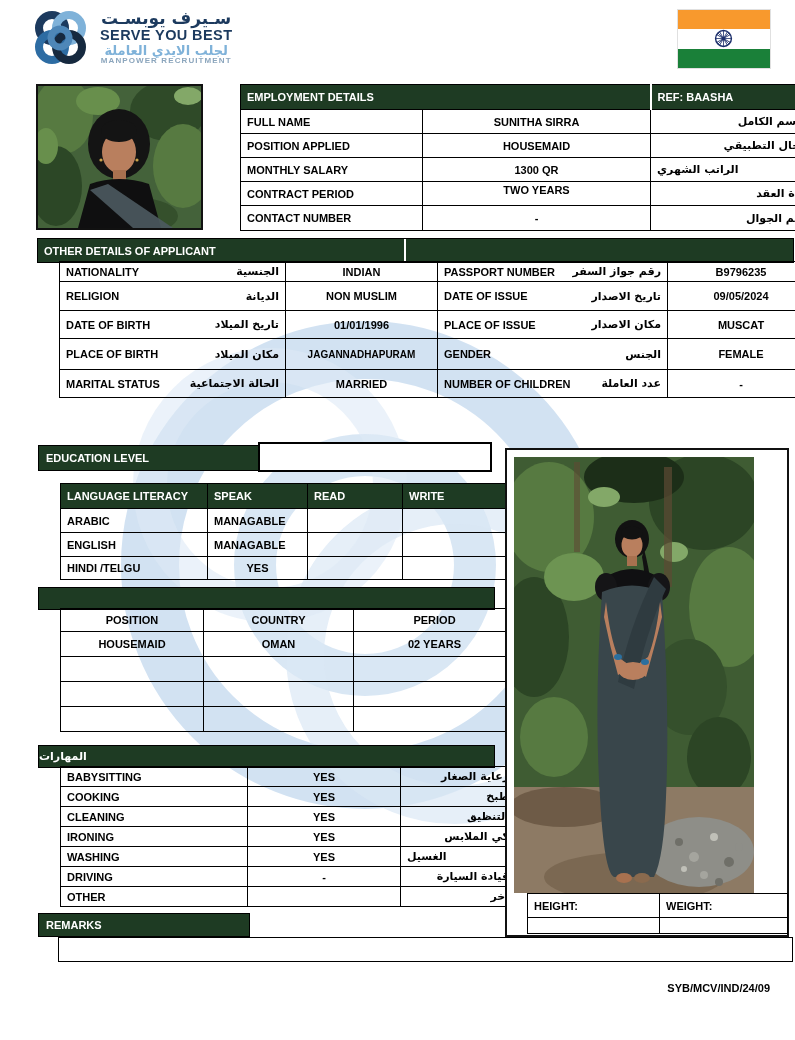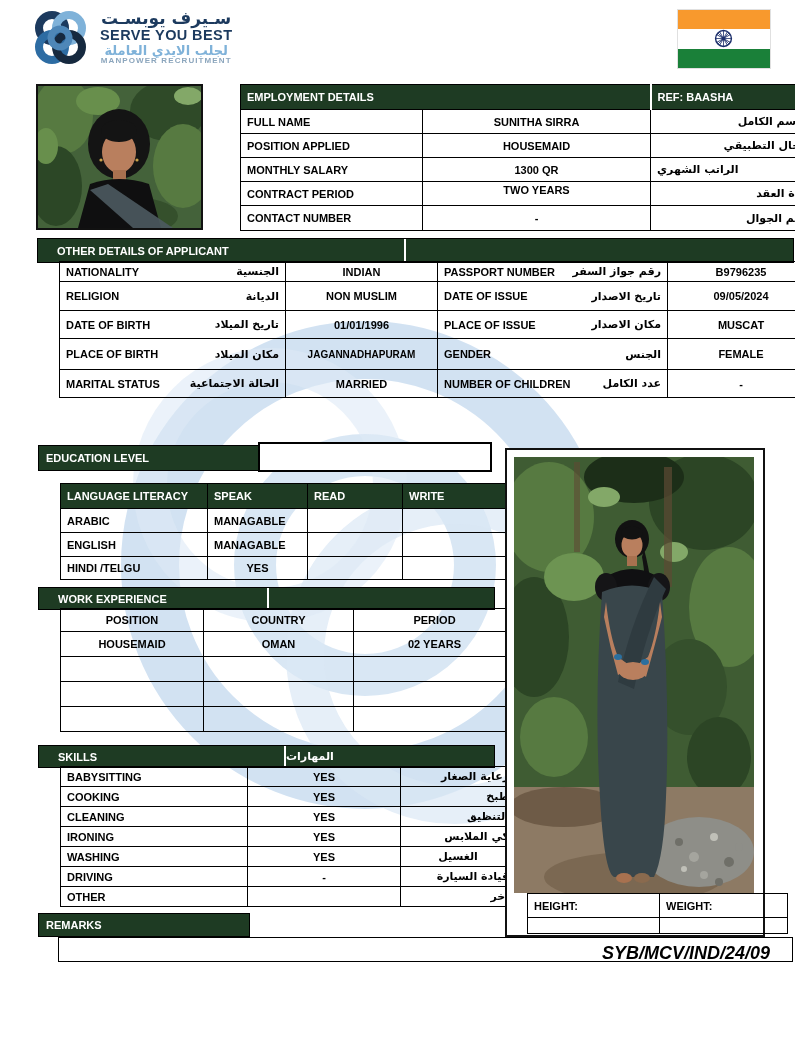--- a/index.html
+++ b/index.html
@@ -17,39 +17,39 @@
   .logo-ar2{font-family:"DejaVu Sans",sans-serif;direction:rtl;font-size:13px;font-weight:bold;color:#7fb2d9;}
   .logo-en2{font-size:8px;font-weight:bold;color:#8ca6bd;letter-spacing:1.1px;}
   
   .flag{left:678px;top:10px;width:92px;height:58px;box-shadow:0 0 0 1px #e0e0e0;}
   .flag .band{width:100%;height:33.33%;}
   
   .ghead{background:#1e3b23;color:#fff;font-weight:bold;font-size:11px;}
   .gbar{display:flex;align-items:center;background:#1e3b23;border:1px solid #000;color:#fff;
         font-weight:bold;font-size:11px;}
   .gbar .seg1{display:flex;align-items:center;height:100%;border-right:2px solid #fff;
-        padding-left:19px;box-sizing:border-box;}
+        padding-left:6px;box-sizing:border-box;}
   .gbar .seg2{flex:1;display:flex;align-items:center;justify-content:flex-end;height:100%;
         padding-right:7px;box-sizing:border-box;}
   
   table{border-collapse:collapse;table-layout:fixed;margin-left:22px;}
   td{border:1.5px solid #000;font-size:11px;font-weight:bold;padding:2px 6px;overflow:hidden;
      white-space:nowrap;background:transparent;}
   td.c{text-align:center;}
   td.hdr{background:#1e3b23;color:#fff;border-color:#000;}
   .pair{display:flex;justify-content:space-between;align-items:center;gap:4px;}
   .ar{font-family:"DejaVu Sans",sans-serif;direction:rtl;font-size:11px;}
   
   .headshot{left:36px;top:84px;width:167px;height:146px;border:2px solid #111;box-sizing:border-box;background:#fff;}
-  .photo-box{left:505px;top:448px;width:260px;height:489px;border:2px solid #111;box-sizing:border-box;background:#fff;padding-left:34px;}
+  .photo-box{left:505px;top:448px;width:284px;height:489px;border:2px solid #111;box-sizing:border-box;background:#fff;padding-left:34px;}
   .photo-inner{position:absolute;left:7px;top:7px;width:240px;height:436px;}
   .hw-table{position:absolute;left:-2px;top:443px;width:260px;}
   .remarks-label{left:38px;top:913px;width:212px;height:24px;display:flex;align-items:center;
         padding-left:7px;box-sizing:border-box;border:1px solid #000;}
-  .footer-ref{right:25px;top:943px;font-size:18px;font-weight:bold;font-style:italic;}
+  .footer-ref{right:25px;top:982px;font-size:11px;font-weight:bold;}
 </style>
 </head>
 <body>
 
 <div class="page">
 
   <svg class="watermark" width="620" height="620" viewBox="0 0 620 620">
     <circle cx="310" cy="310" r="215" fill="none" stroke="#aecbe8" stroke-width="58"></circle>
     <circle cx="310" cy="310" r="110" fill="none" stroke="#aecbe8" stroke-width="42" opacity=".85"></circle>
     <circle cx="400" cy="400" r="150" fill="none" stroke="#bcd4ec" stroke-width="38" opacity=".7"></circle>
@@ -234,21 +234,21 @@
       <td>
             <div class="pair">
               <span>MARITAL STATUS</span>
               <span class="ar">الحالة الاجتماعية</span>
             </div>
           </td>
       <td class="c">MARRIED</td>
       <td>
             <div class="pair">
               <span>NUMBER OF CHILDREN</span>
-              <span class="ar">عدد الكامل</span>
+              <span class="ar">عدد العاملة</span>
             </div>
           </td>
       <td class="c">-</td>
     </tr>
   </tbody>
     </table>
 
   <div class="abs z ghead" style="left:38px;top:445px;width:222px;height:26px;display:flex;align-items:center;padding-left:7px;box-sizing:border-box;border:1px solid #000">EDUCATION LEVEL</div>
   <div class="abs z" style="left:258px;top:442px;width:234px;height:30px;border:2px solid #000;background:#fff;box-sizing:border-box;font-size:11px;font-weight:bold;display:flex;align-items:center;padding-left:6px"></div>
 
@@ -281,21 +281,20 @@
     <tr style="height:23px">
       <td>HINDI /TELGU</td>
       <td class="c">YES</td>
       <td></td>
       <td></td>
     </tr>
   </tbody>
     </table>
 
   <div class="abs z gbar" style="left:38px;top:587px;width:455px;height:21px">
-    <span class="seg1" style="width:230px">WORK EXPERIENCE</span>
     <span class="seg2"></span>
   </div>
   <table class="abs z" style="left:38px;top:608px;width:455px">
     <colgroup>
         <col style="width:143px">
         <col style="width:150px">
         <col style="width:162px">
       </colgroup>
     <tbody>
         <tr style="height:23px">
@@ -320,21 +319,20 @@
     </tr>
     <tr style="height:25px">
       <td class="c"></td>
       <td class="c"></td>
       <td class="c"></td>
     </tr>
   </tbody>
     </table>
 
   <div class="abs z gbar" style="left:38px;top:745px;width:455px;height:21px">
-    <span class="seg1" style="width:247px">SKILLS</span>
     <span class="seg2 ar">المهارات</span>
   </div>
   <table class="abs z" style="left:38px;top:766px;width:455px">
     <colgroup>
         <col style="width:187px">
         <col style="width:153px">
         <col style="width:115px">
       </colgroup>
     <tbody>
         <tr style="height:20px">
@@ -353,21 +351,21 @@
       <td class="ar" style="text-align:right">التنظيق</td>
     </tr>
     <tr style="height:20px">
       <td>IRONING</td>
       <td class="c">YES</td>
       <td class="ar" style="text-align:right">كي الملابس</td>
     </tr>
     <tr style="height:20px">
       <td>WASHING</td>
       <td class="c">YES</td>
-      <td class="ar" style="text-align:center">الغسيل</td>
+      <td class="ar" style="text-align:left">الغسيل</td>
     </tr>
     <tr style="height:20px">
       <td>DRIVING</td>
       <td class="c">-</td>
       <td class="ar" style="text-align:right">قيادة السيارة</td>
     </tr>
     <tr style="height:20px">
       <td>OTHER</td>
       <td class="c"></td>
       <td class="ar" style="text-align:right">اخر</td>

